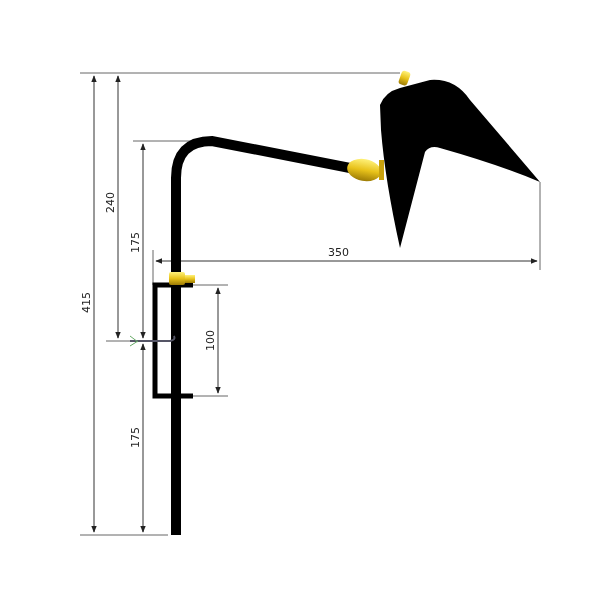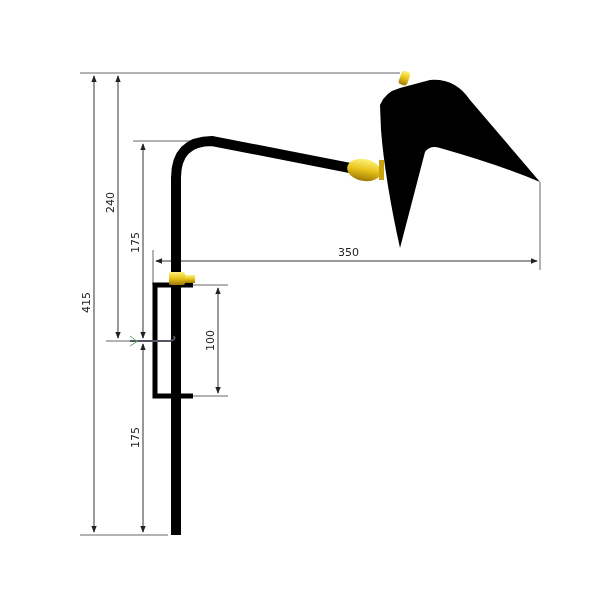--- a/index.html
+++ b/index.html
@@ -70,13 +70,13 @@
   </g>
 
   <path fill="#000" d="M380,105 Q385,92 400,88 L430,80 Q455,78 470,100 L540,182 Q500,165 440,148 Q430,145 425,152 L400,248 Q385,180 381,130 Z"></path>
 </svg>
 
 <div class="dim-label vertical" style="left:76px; top:296px;">415</div>
 <div class="dim-label vertical" style="left:100px; top:196px;">240</div>
 <div class="dim-label vertical" style="left:125px; top:236px;">175</div>
 <div class="dim-label vertical" style="left:125px; top:431px;">175</div>
 <div class="dim-label vertical" style="left:200px; top:334px;">100</div>
-<div class="dim-label" style="left:338px; top:246px;">350</div>
+<div class="dim-label" style="left:328px; top:246px;">350</div>
 
 </body></html>

